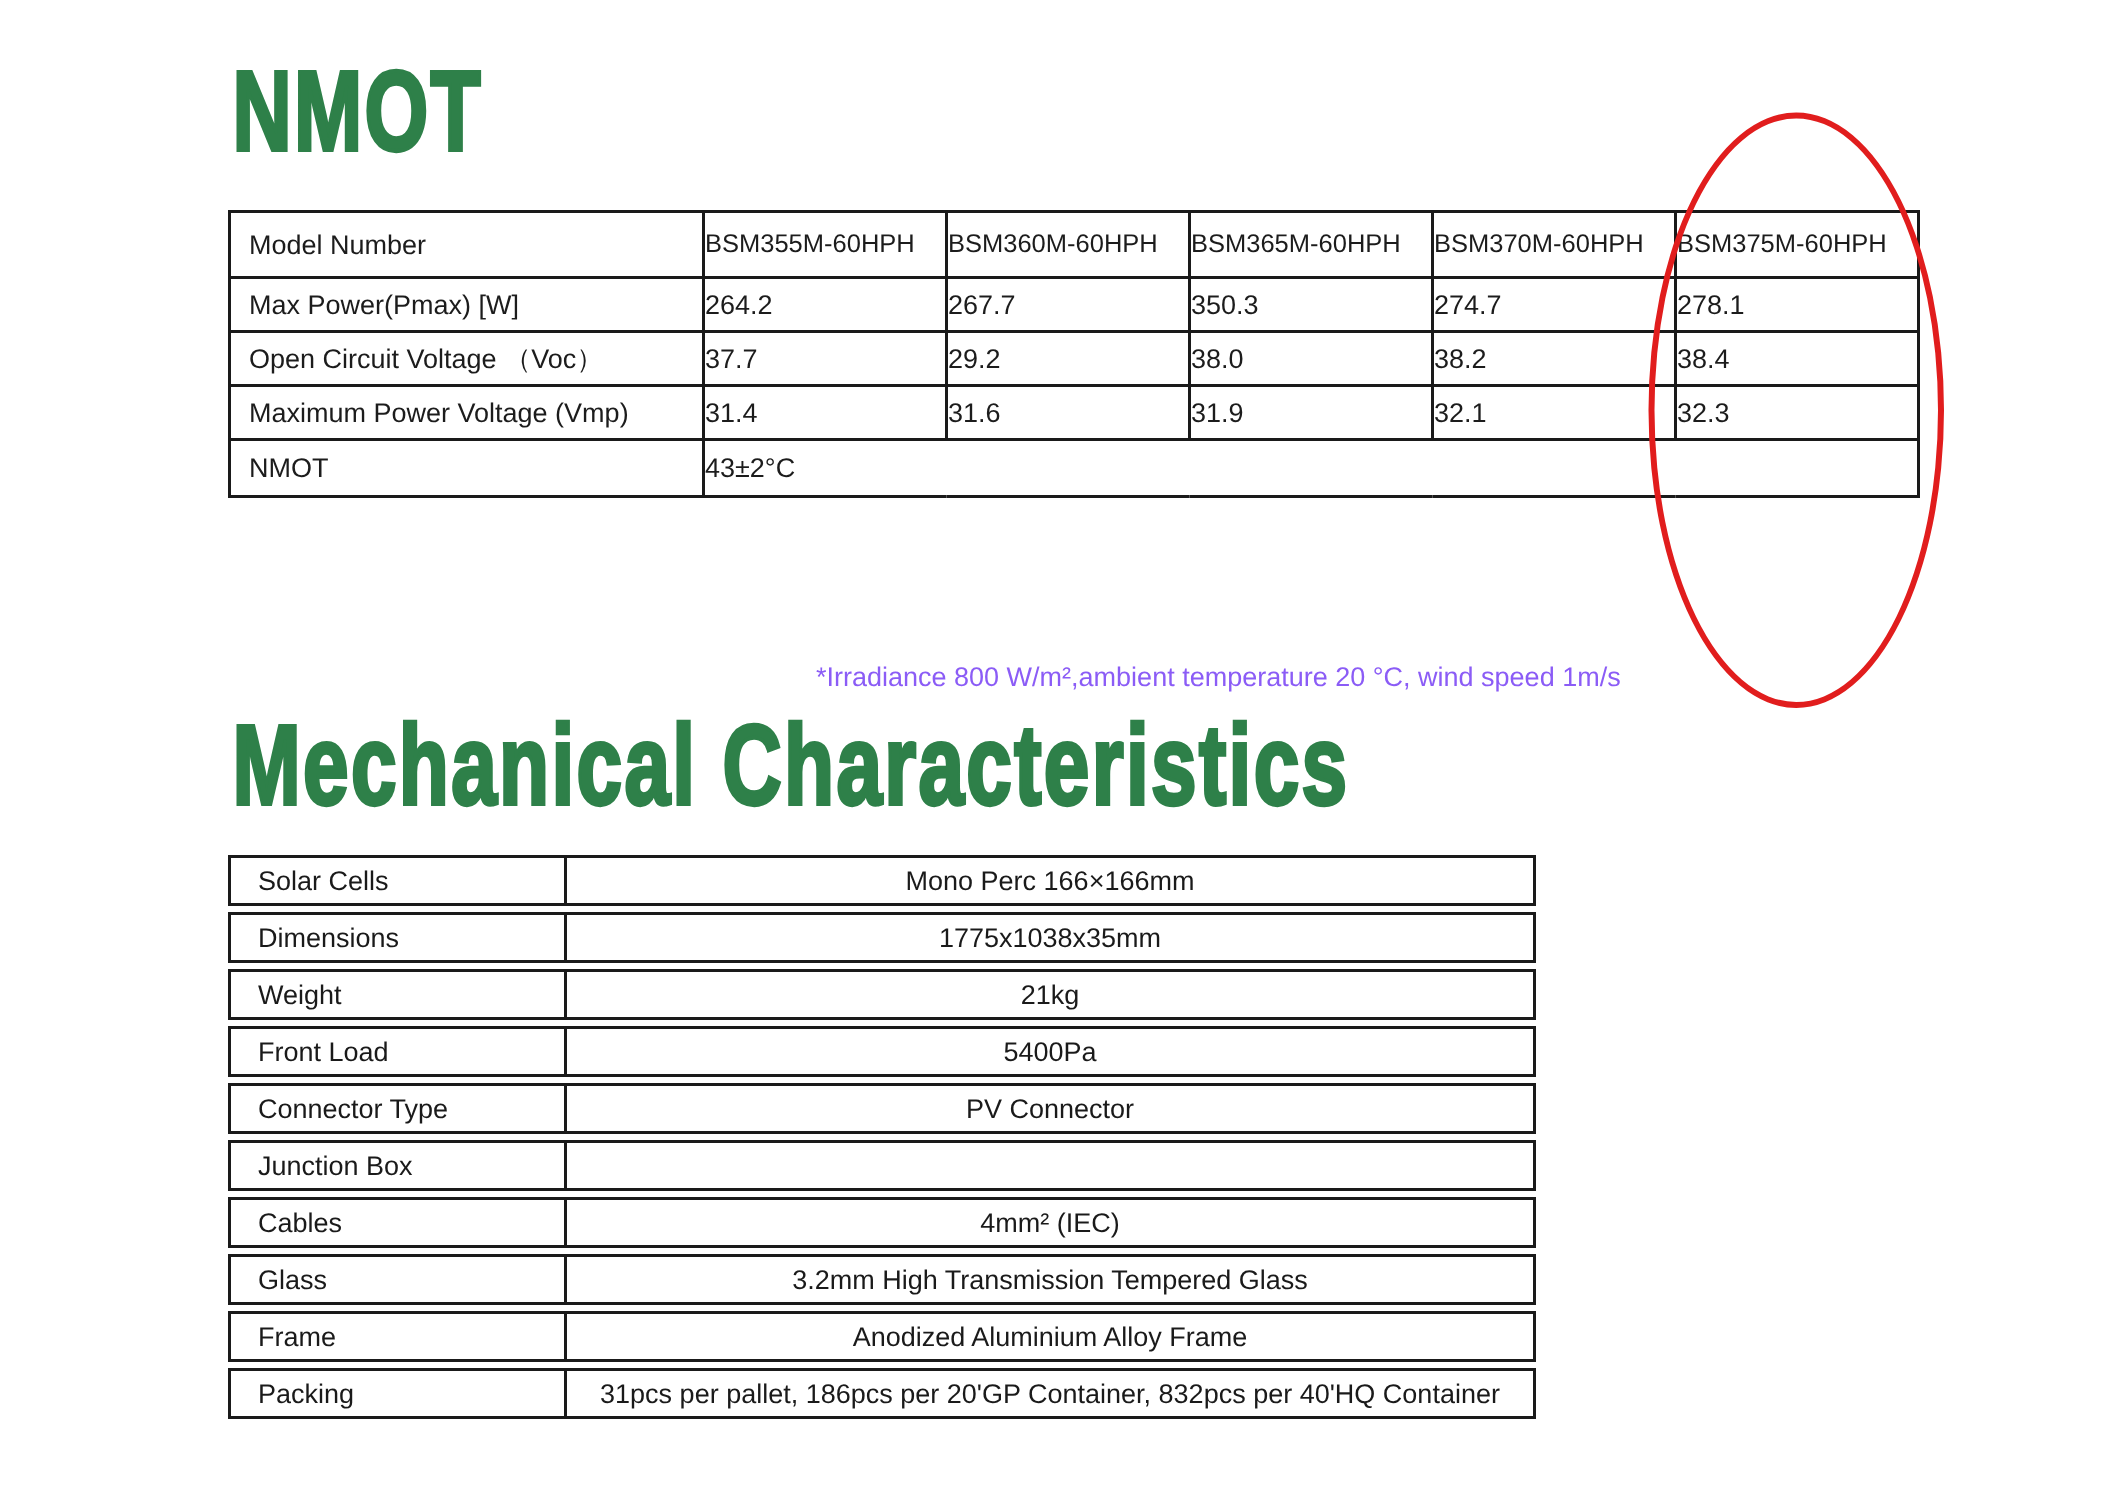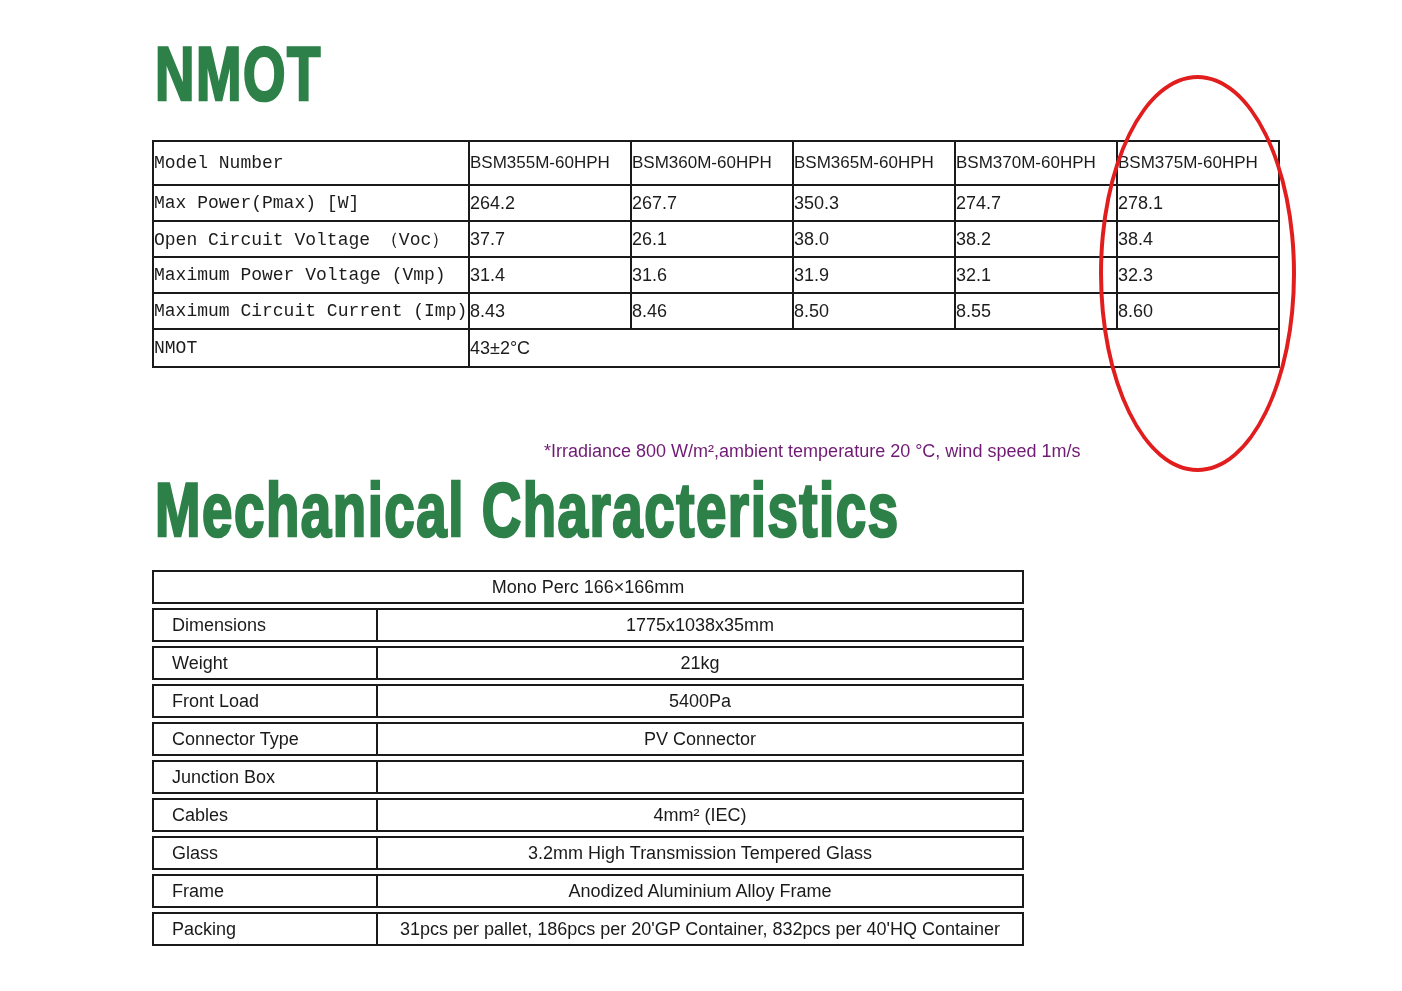--- a/index.html
+++ b/index.html
@@ -46,34 +46,33 @@
   }
   .spec-table td {
     border: 2px solid #1a1a1a;
     text-align: left;
     vertical-align: middle;
     overflow: hidden;
     white-space: nowrap;
   }
   .spec-table td.rowlabel {
     text-align: left;
-    padding-left: 0;
-    font-family: Liberation Mono, monospace;
+    padding-left: 12px;
   }
   .spec-table tr.hdr td { height: 44px; font-size: 17px; }
   .spec-table tr.datarow td { height: 36px; }
   .spec-table tr.nmotrow td { height: 38px; }
 
   
   .footnote {
     position: absolute;
     left: 544px;
     top: 441px;
     font-size: 18px;
-    color: #701a75;
+    color: #8b5cf6;
     white-space: nowrap;
   }
 
   
   .mech-table {
     position: absolute;
     left: 152px;
     top: 570px;
     width: 872px;
   }
@@ -145,56 +144,49 @@
         <td class="rowlabel">Max Power(Pmax) [W]</td>
         <td>264.2</td>
         <td>267.7</td>
         <td>350.3</td>
         <td>274.7</td>
         <td>278.1</td>
       </tr>
       <tr class="datarow">
         <td class="rowlabel">Open Circuit Voltage （Voc）</td>
         <td>37.7</td>
-        <td>26.1</td>
+        <td>29.2</td>
         <td>38.0</td>
         <td>38.2</td>
         <td>38.4</td>
       </tr>
       <tr class="datarow">
         <td class="rowlabel">Maximum Power Voltage (Vmp)</td>
         <td>31.4</td>
         <td>31.6</td>
         <td>31.9</td>
         <td>32.1</td>
         <td>32.3</td>
       </tr>
-      <tr class="datarow">
-        <td class="rowlabel">Maximum Circuit Current (Imp)</td>
-        <td>8.43</td>
-        <td>8.46</td>
-        <td>8.50</td>
-        <td>8.55</td>
-        <td>8.60</td>
-      </tr>
       <tr class="nmotrow">
         <td class="rowlabel">NMOT</td>
         <td colspan="5">43±2°C</td>
       </tr>
     </tbody>
   </table>
 
   <div class="footnote">*Irradiance 800 W/m²,ambient temperature 20 °C, wind speed 1m/s</div>
 
   <div class="highlight-ellipse"></div>
 
   <div id="title-mech" class="green-title">Mechanical Characteristics</div>
 
   <div class="mech-table">
     <div class="mech-row">
+      <div class="mech-label">Solar Cells</div>
       <div class="mech-value">Mono Perc  166×166mm</div>
     </div>
     <div class="mech-row">
       <div class="mech-label">Dimensions</div>
       <div class="mech-value">1775x1038x35mm</div>
     </div>
     <div class="mech-row">
       <div class="mech-label">Weight</div>
       <div class="mech-value">21kg</div>
     </div>

